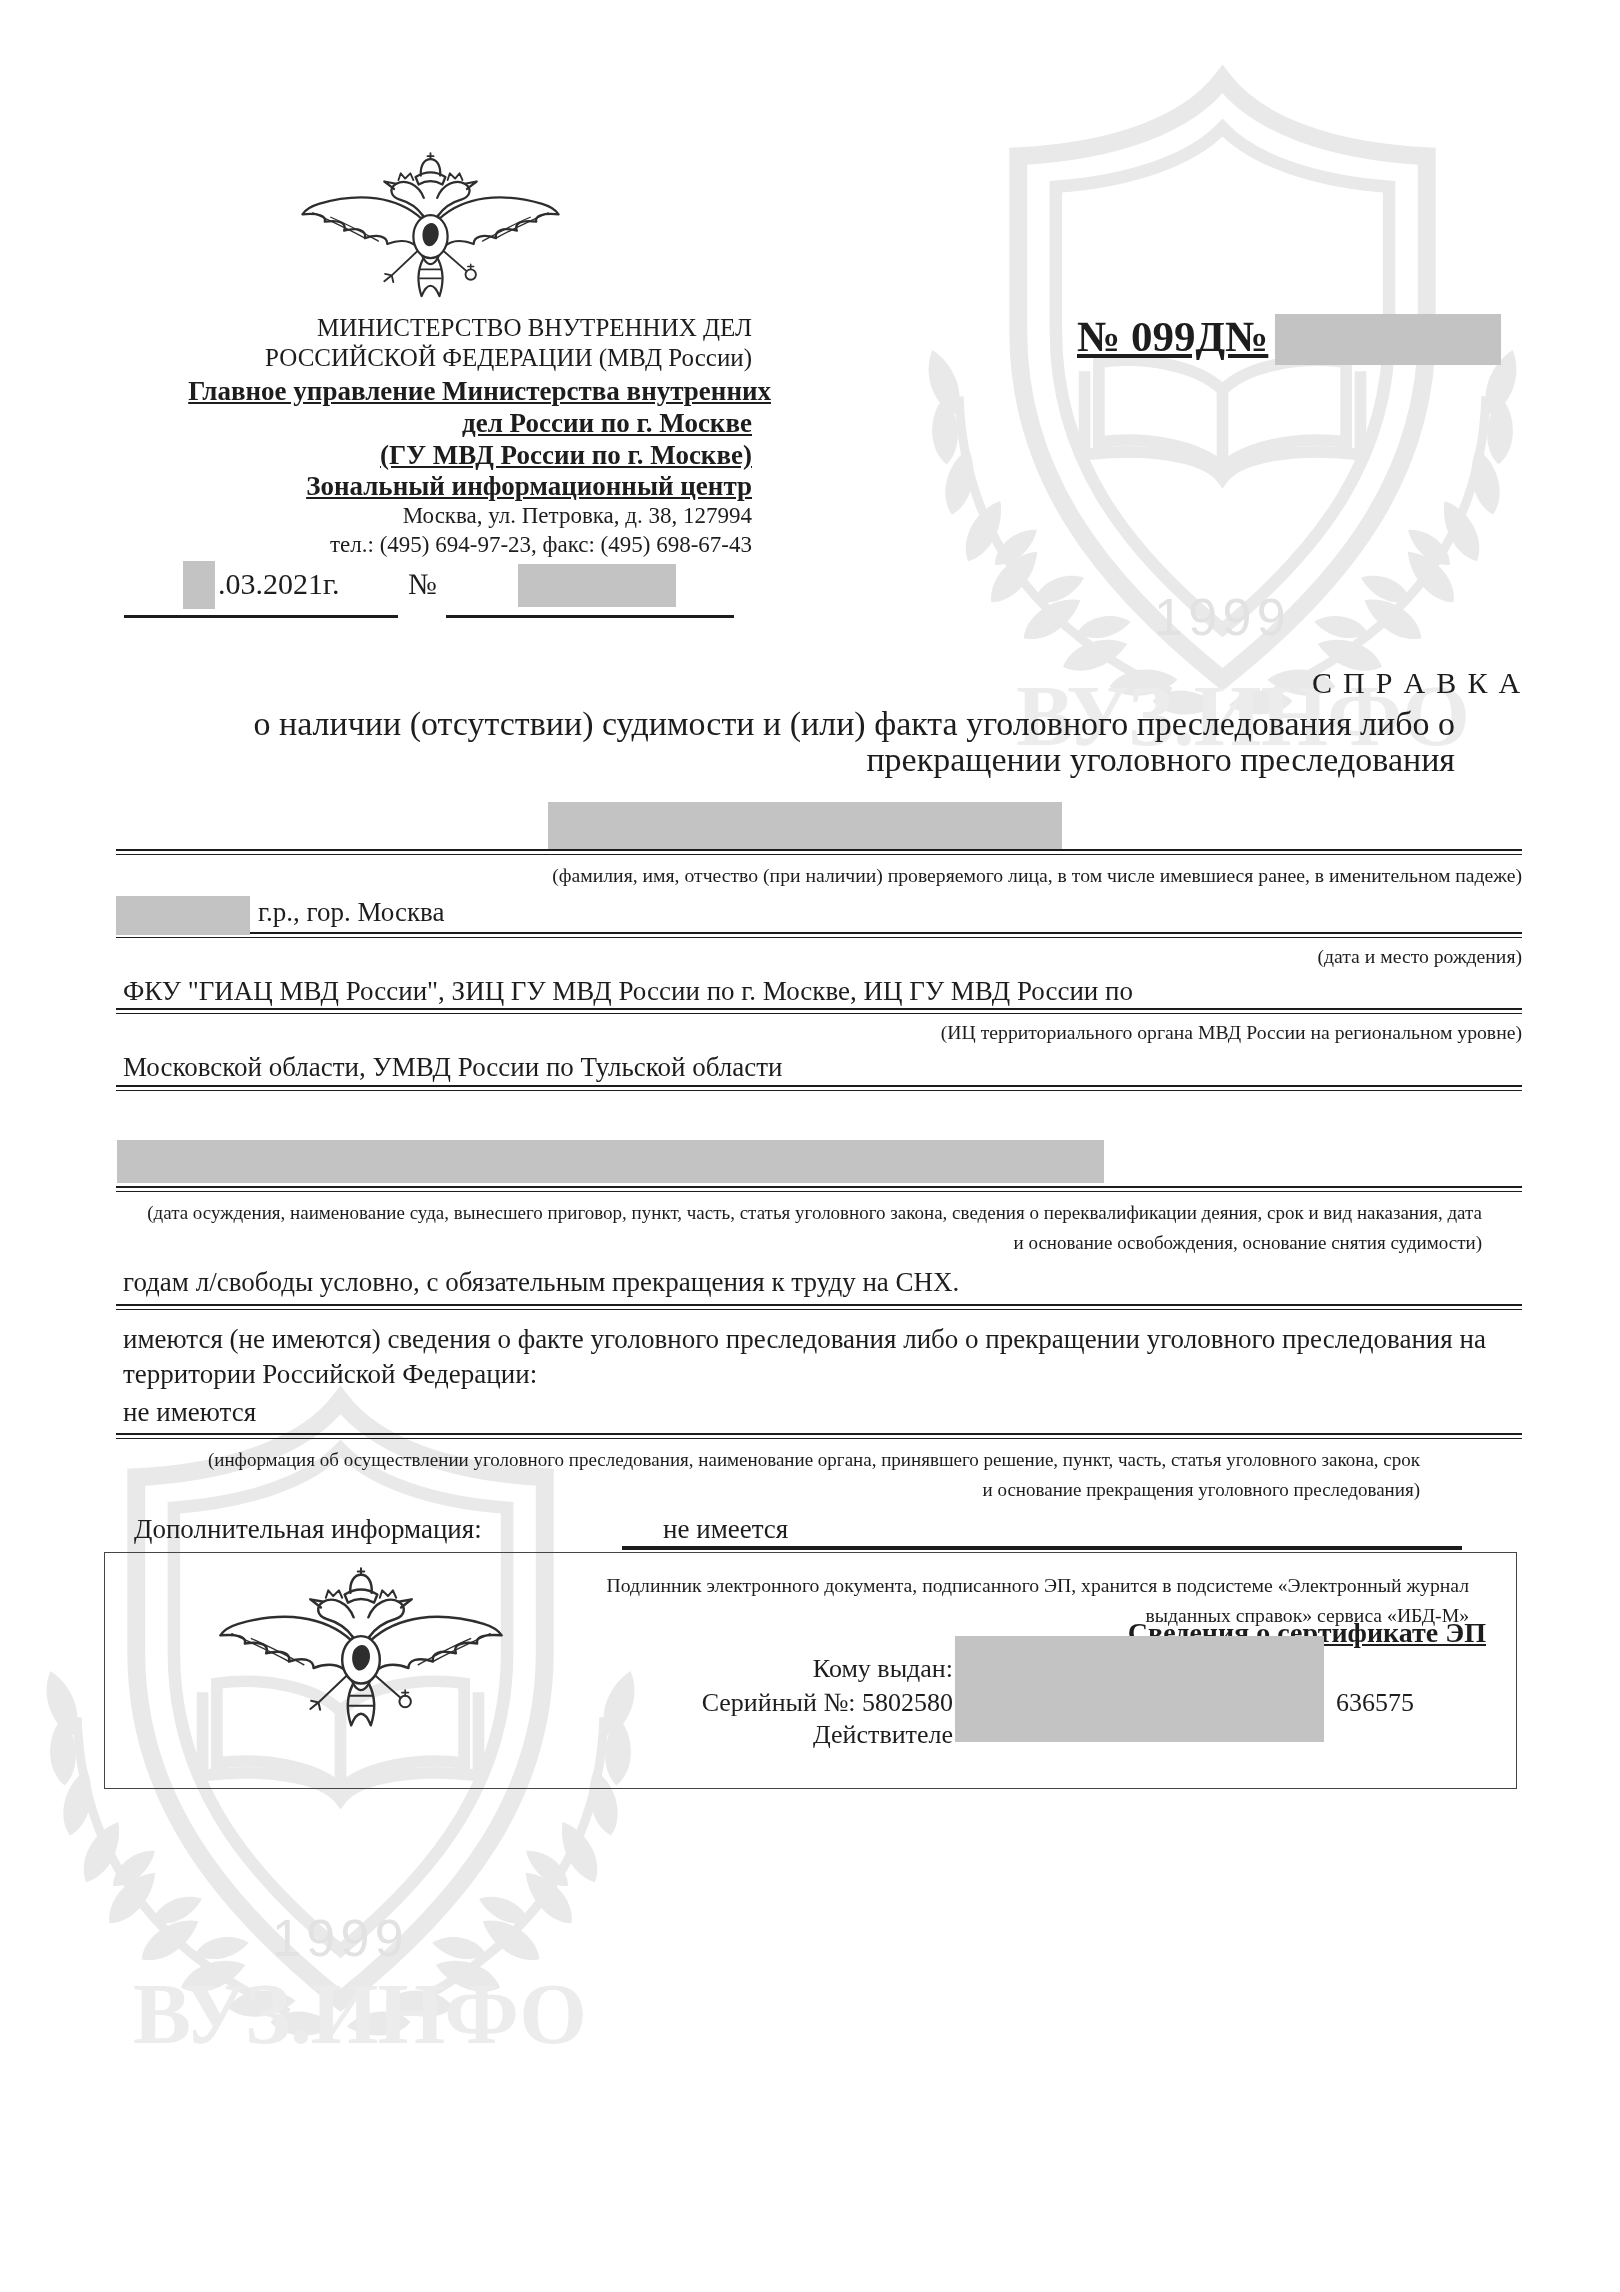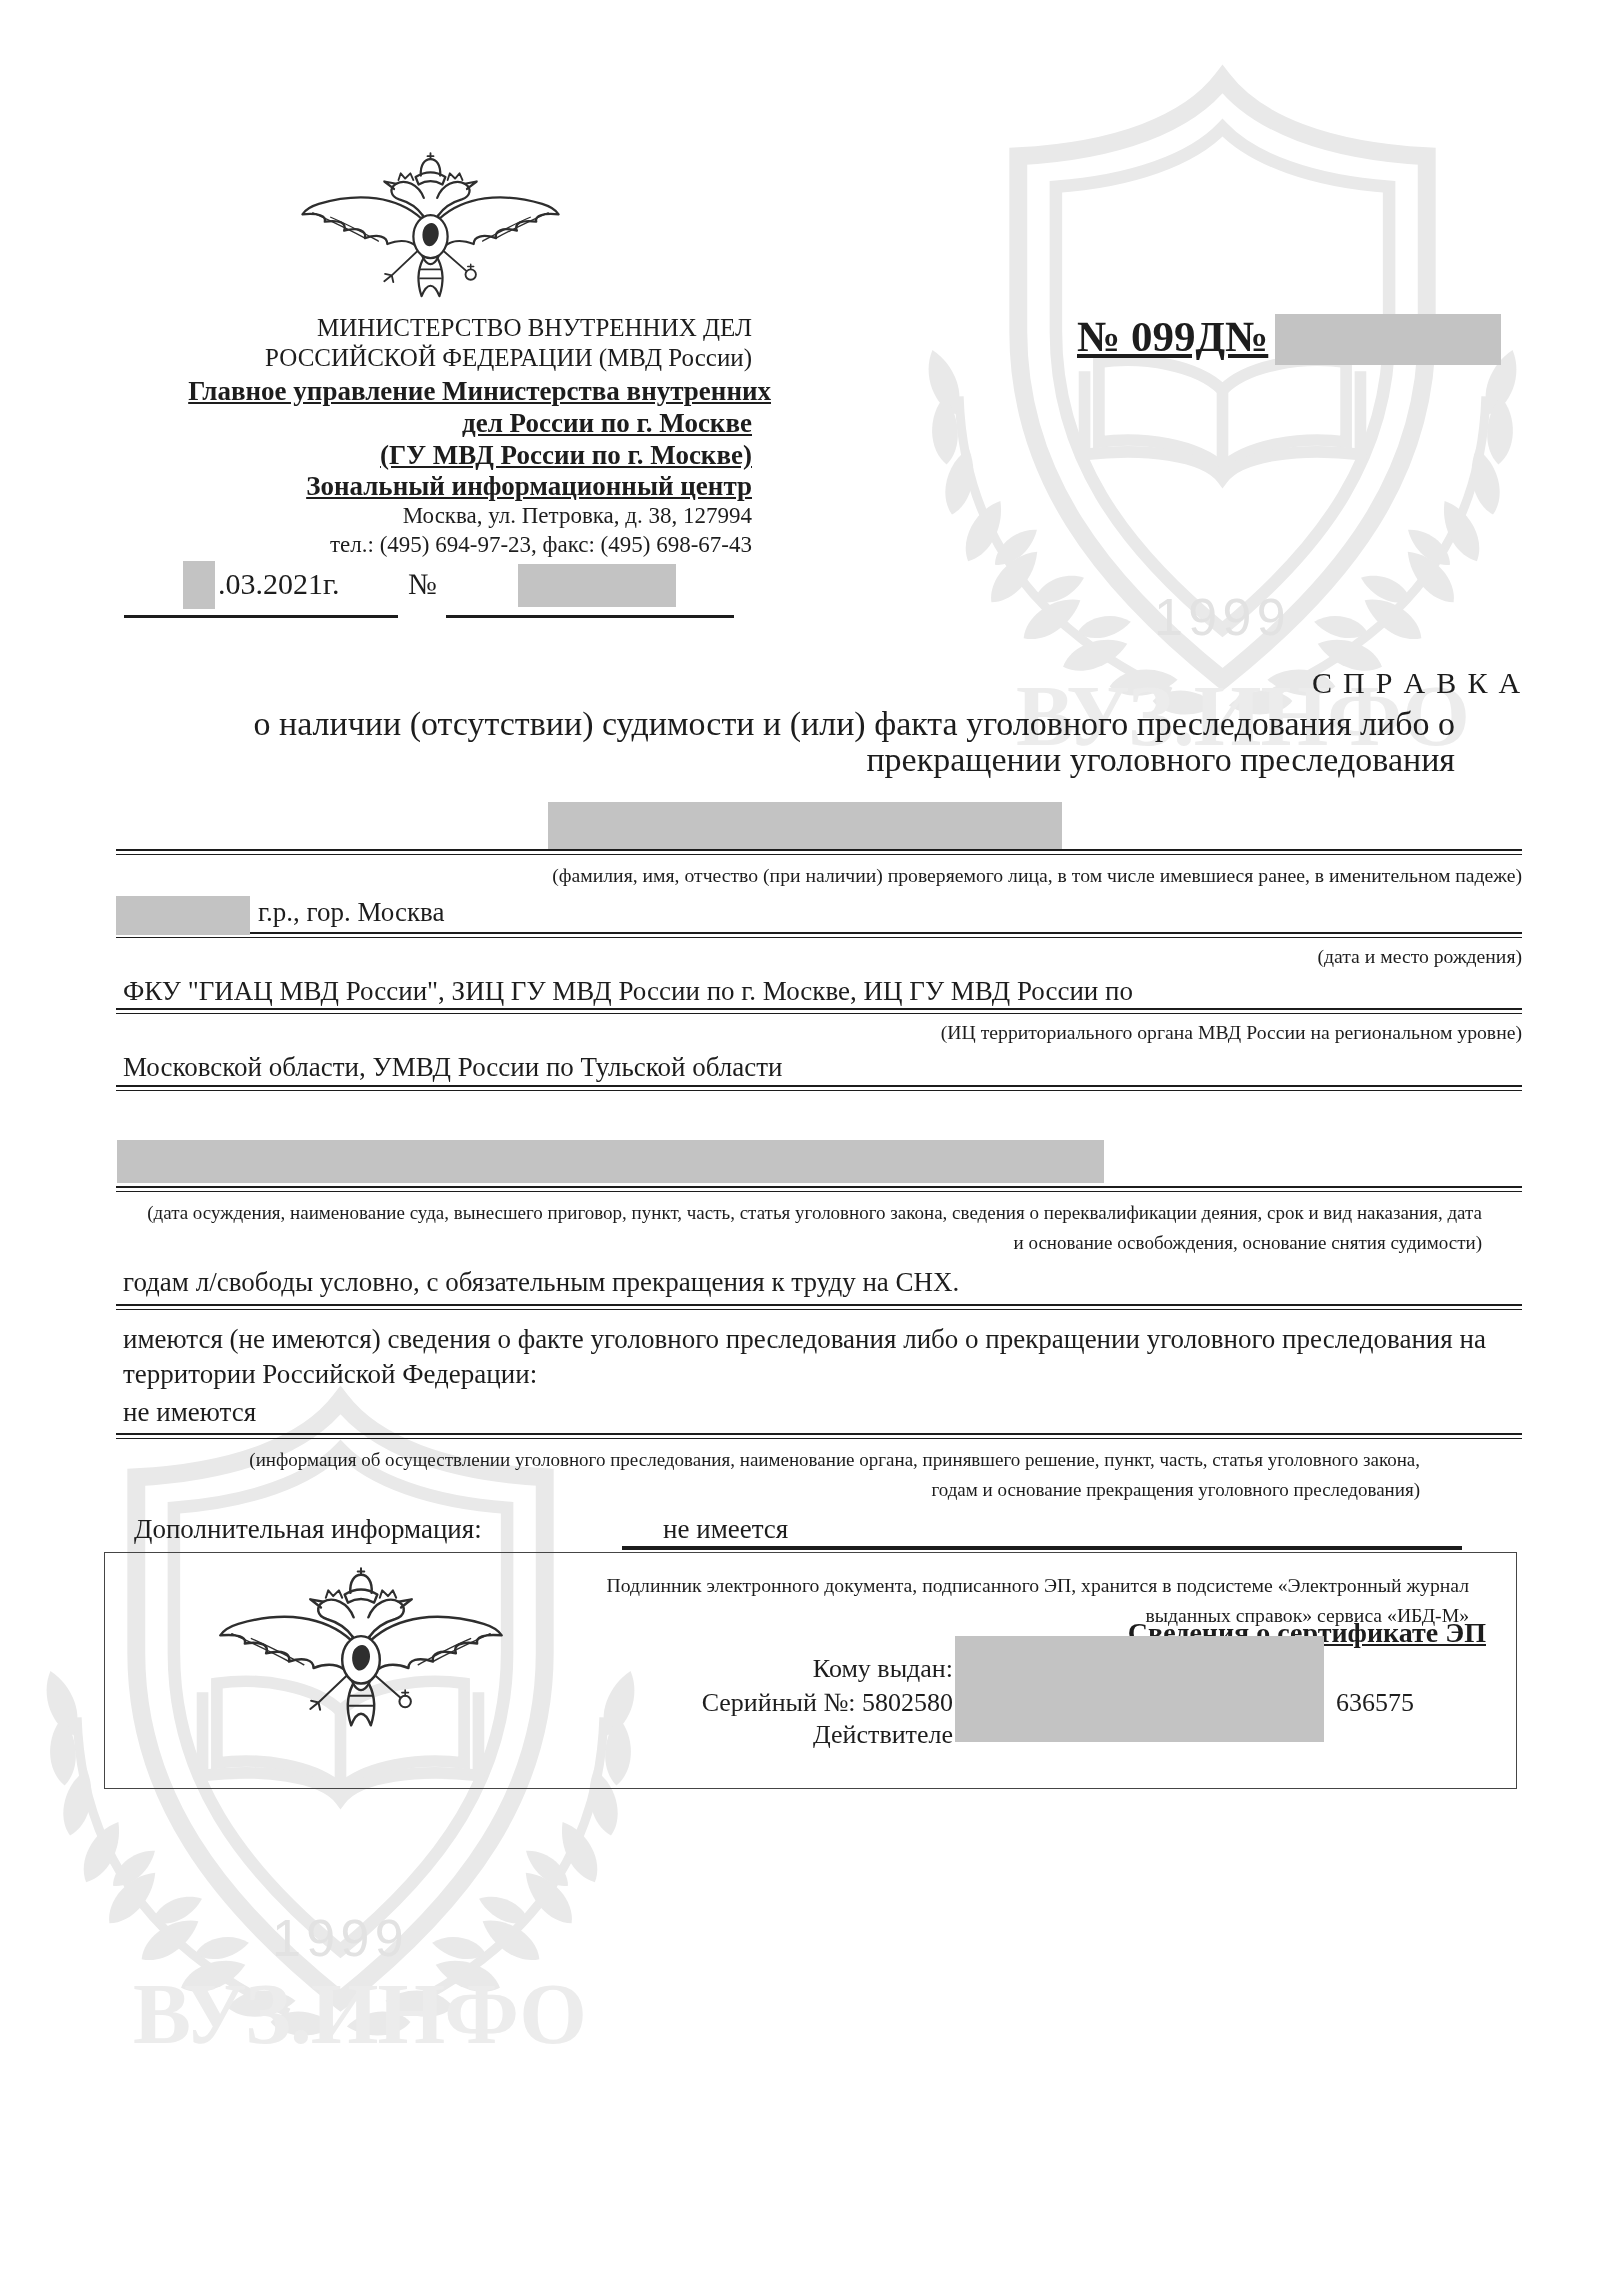--- a/index.html
+++ b/index.html
@@ -151,21 +151,21 @@
   <div class="redact" style="left:117px;top:1140px;width:987px;height:43px"></div>
   <div class="rule" style="top:1186px"></div>
   <div class="abs center caption lh" style="left:139px;top:1198px;width:1343px;font-size:19px">(дата осуждения, наименование суда, вынесшего приговор, пункт, часть, статья уголовного закона, сведения о переквалификации деяния, срок и вид наказания, дата и основание освобождения, основание снятия судимости)</div>
 
   <div class="abs bodytext" style="left:123px;top:1265px">годам л/свободы условно, с обязательным прекращения к труду на СНХ.</div>
   <div class="rule" style="top:1304px"></div>
 
   <div class="abs bodytext" style="left:123px;top:1322px;width:1393px">имеются (не имеются) сведения о факте уголовного преследования либо о прекращении уголовного преследования на территории Российской Федерации:</div>
   <div class="abs bodytext" style="left:123px;top:1395px">не имеются</div>
   <div class="rule" style="top:1433px"></div>
-  <div class="abs center caption lh" style="left:202px;top:1445px;width:1218px;font-size:19px">(информация об осуществлении уголовного преследования, наименование органа, принявшего решение, пункт, часть, статья уголовного закона, годам и основание прекращения уголовного преследования)</div>
+  <div class="abs center caption lh" style="left:202px;top:1445px;width:1218px;font-size:19px">(информация об осуществлении уголовного преследования, наименование органа, принявшего решение, пункт, часть, статья уголовного закона, срок и основание прекращения уголовного преследования)</div>
 
   <div class="abs bodytext" style="left:134px;top:1512px">Дополнительная информация:</div>
   <div class="abs bodytext" style="left:663px;top:1512px">не имеется</div>
   <div class="soloRule" style="left:622px;top:1546px;width:840px;height:3.6px"></div>
 
   <div class="sigblock"></div>
   <svg class="emblem" style="left:213px;top:1565px" width="296" height="184" viewBox="0 0 330 206">
       <use href="#mvd-eagle"></use>
     </svg>
 

